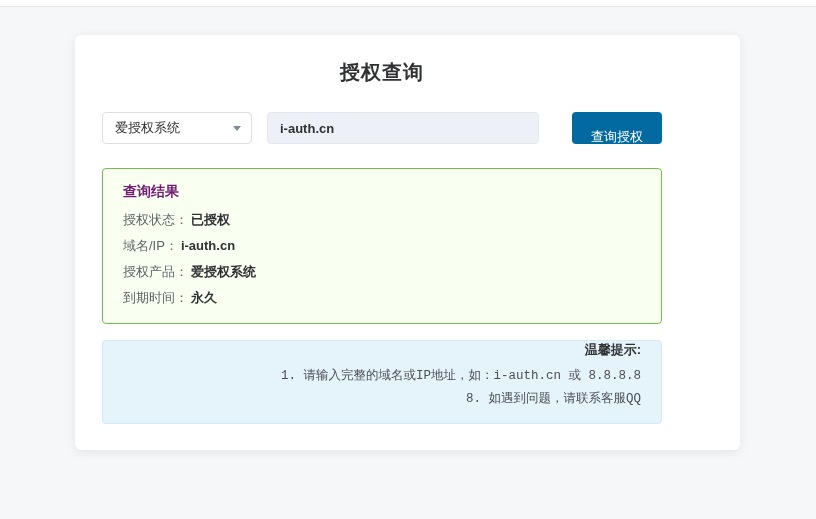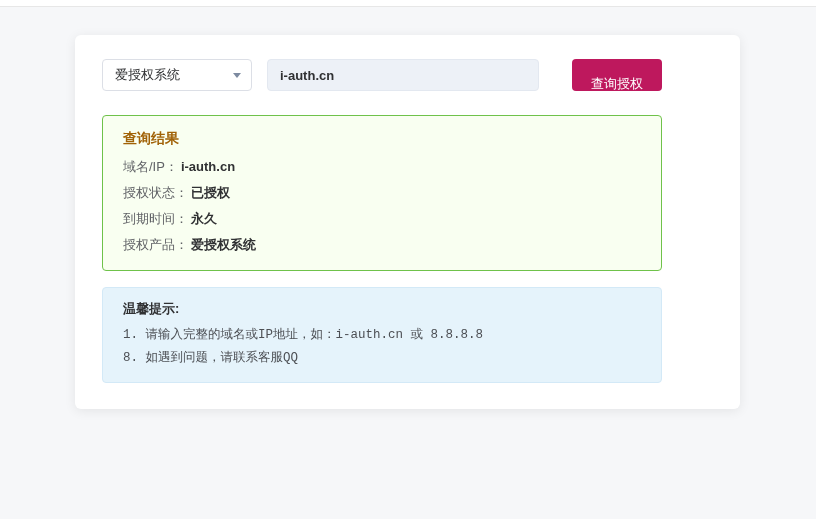--- a/index.html
+++ b/index.html
@@ -74,58 +74,59 @@
     font-weight: bold;
     color: #303133;
     font-family: inherit;
     outline: none;
     flex: none;
   }
   .query-btn {
     margin-left: auto;
     height: 30px;
     padding: 16px 19px;
-    background: #be185d;
+    background: #0369a1;
     color: #ffffff;
     border: none;
     border-radius: 4px;
     font-size: 13px;
     cursor: pointer;
     font-family: inherit;
     flex: none;
   }
   .result-box {
     margin-top: 24px;
     border: 1px solid #6fc24a;
     background: #f9fff1;
     border-radius: 4px;
     padding: 13px 20px 12px;
   }
   .result-title {
     font-size: 14px;
     font-weight: bold;
-    color: #a16207;
+    color: #701a75;
     line-height: 18px;
     margin-bottom: 7px;
   }
   .result-row {
     font-size: 13px;
     color: #606266;
     line-height: 26px;
   }
   .result-row b {
     color: #303133;
     margin-left: 3px;
   }
   .tips-box {
     margin-top: 16px;
     background: #e5f3fb;
     border: 1px solid #d3e9f7;
     border-radius: 4px;
-    padding: 12px 20px 12px;
+    padding: 0 20px 12px;
+    text-align: right;
   }
   .tips-title {
     font-size: 13px;
     font-weight: bold;
     color: #303133;
     line-height: 18px;
     margin-bottom: 6px;
   }
   .tips-item {
     font-size: 12.5px;
@@ -135,43 +136,44 @@
   }
 </style>
 </head>
 <body>
 
 <div class="top-strip"></div>
 
 <div class="card">
   <div class="card-inner">
 
+    <h1 class="card-title">授权查询</h1>
 
     <div class="query-row">
       <div class="select-box">
         <span>爱授权系统</span>
         <span class="caret"></span>
       </div>
       <input class="domain-input" type="text" value="i-auth.cn" style="">
       <button class="query-btn">查询授权</button>
     </div>
 
     <div class="result-box">
       <div class="result-title">查询结果</div>
       <div class="result-row">
+        <span>授权状态：</span><b>已授权</b>
+      </div>
+      <div class="result-row">
         <span>域名/IP：</span><b>i-auth.cn</b>
       </div>
       <div class="result-row">
-        <span>授权状态：</span><b>已授权</b>
+        <span>授权产品：</span><b>爱授权系统</b>
       </div>
       <div class="result-row">
         <span>到期时间：</span><b>永久</b>
-      </div>
-      <div class="result-row">
-        <span>授权产品：</span><b>爱授权系统</b>
       </div>
     </div>
 
     <div class="tips-box">
       <div class="tips-title">温馨提示:</div>
       <div class="tips-item">1. 请输入完整的域名或IP地址，如：i-auth.cn 或 8.8.8.8</div>
       <div class="tips-item">8. 如遇到问题，请联系客服QQ</div>
     </div>
 
   </div>

